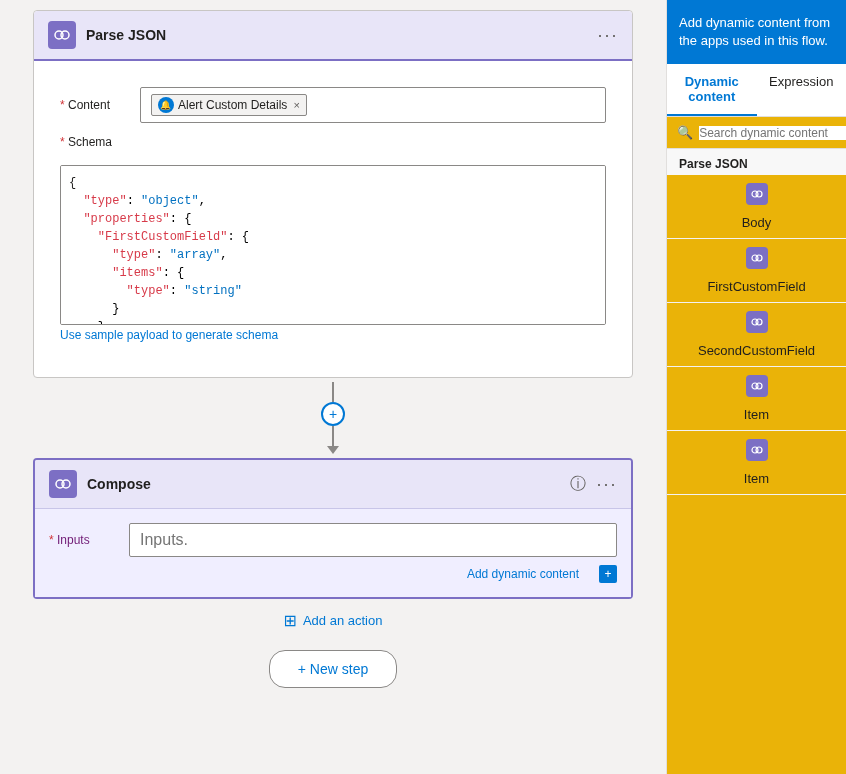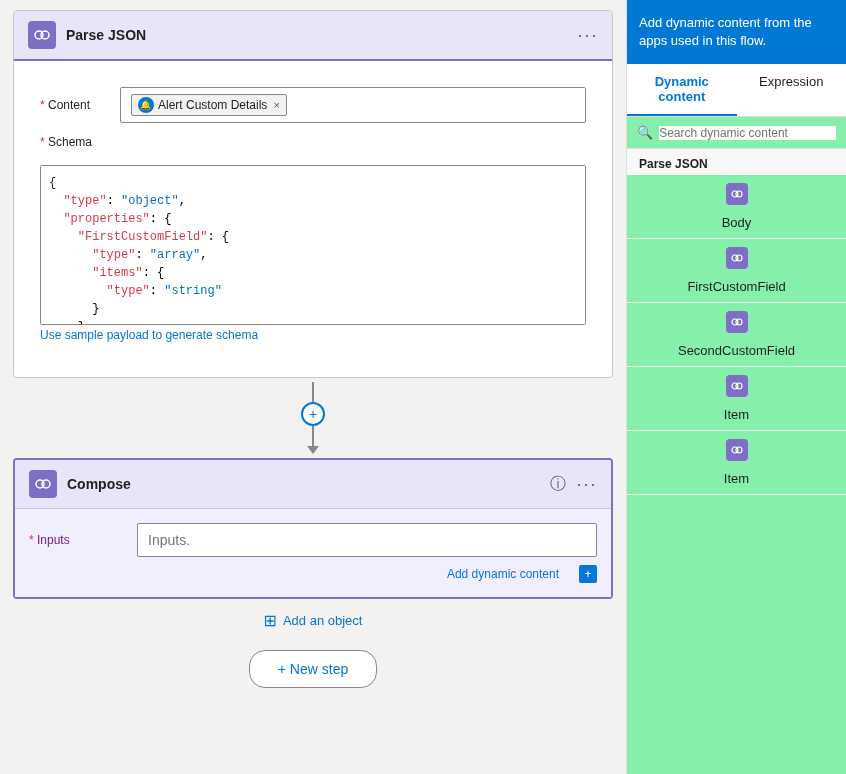--- a/index.html
+++ b/index.html
@@ -285,25 +285,24 @@
     .inputs-label::before {
       content: '* ';
       color: #d13438;
     }
 
     .inputs-field {
       flex: 1;
       border: 1px solid #8a8886;
       border-radius: 2px;
       padding: 6px 10px;
-      font-size: 14px;
+      font-size: 16px;
       color: #3b82f6;
       background: #fff;
       min-height: 34px;
-      margin-left: 28px;
     }
 
     .dynamic-link-row {
       display: flex;
       justify-content: flex-end;
       margin-top: 4px;
     }
 
     .dynamic-link {
       color: #0078d4;
@@ -354,22 +353,22 @@
       background: #fff;
       padding: 10px 28px;
       font-size: 14px;
       color: #0078d4;
       cursor: pointer;
       margin-top: 8px;
     }
 
     
     .right-panel {
-      width: 220px;
-      background: #86efac;
+      width: 180px;
+      background: #eab308;
       border-left: 1px solid #e1dfdd;
       display: flex;
       flex-direction: column;
       height: 774px;
       overflow: hidden;
     }
 
     .panel-header {
       background: #0078d4;
       color: white;
@@ -544,21 +543,21 @@
         <a class="dynamic-link">
           <span>Add dynamic content</span>
           <div class="dynamic-plus">+</div>
         </a>
       </div>
     </div>
   </div>
 
   <div class="add-action-row">
     <span class="add-action-icon">⊞</span>
-    <span class="add-action-text">Add an object</span>
+    <span class="add-action-text">Add an action</span>
   </div>
 
   <button class="new-step-btn">+ New step</button>
 
 </div>
 
 <div class="right-panel">
   <div class="panel-header">Add dynamic content from the apps used in this flow.</div>
   <div class="panel-tabs">
     <div class="panel-tab active">Dynamic content</div>

